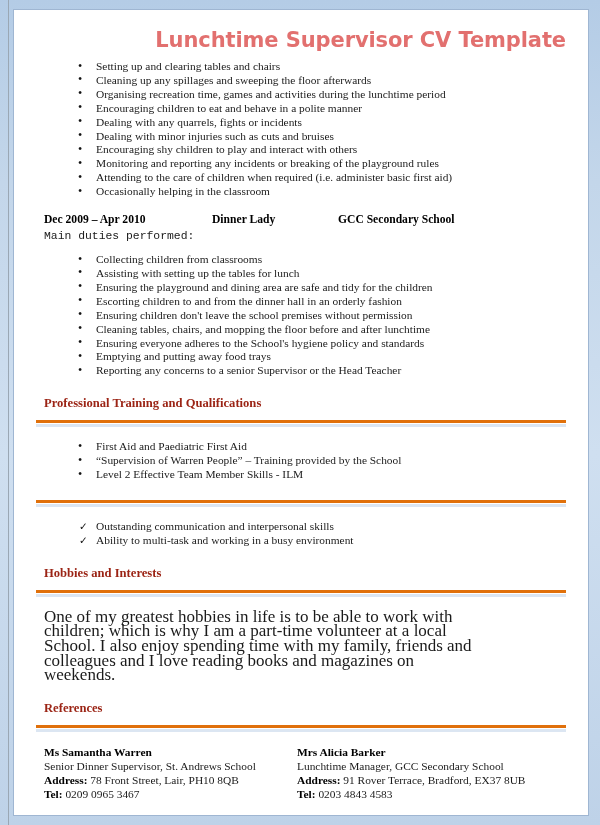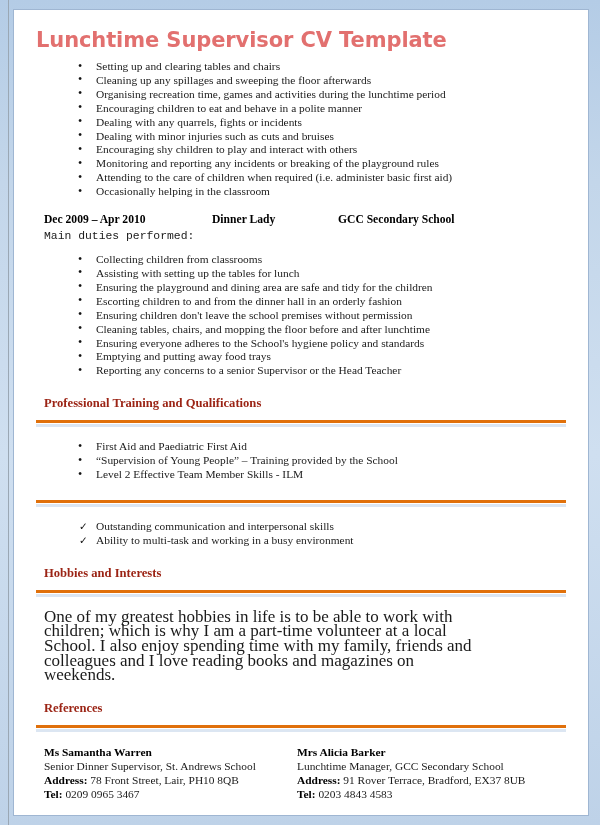--- a/index.html
+++ b/index.html
@@ -36,21 +36,21 @@
     height: 100%;
     box-sizing: border-box;
     background: #ffffff;
     border: 1px solid #9fb6d2;
     padding: 12px 22px 0 22px;
     overflow: hidden;
   }
 
   
   .doc-title {
-    text-align: left;
+    text-align: right;
     color: #e2706f;
     font-family: "DejaVu Sans", sans-serif;
     font-weight: bold;
     font-size: 21px;
     letter-spacing: -0.1px;
     margin: 6px 0 8px 0;
   }
 
   
   ul.bullets {
@@ -188,21 +188,21 @@
         <li>Reporting any concerns to a senior Supervisor or the Head Teacher</li>
       </ul>
 
     <div class="section">
       <div class="section-title">Professional Training and Qualifications</div>
       <div class="rule-orange"></div>
       <div class="rule-blue"></div>
       <div class="section-body">
         <ul class="bullets" id="training-list">
             <li>First Aid and Paediatric First Aid</li>
-            <li>“Supervision of Young People” – Training provided by the School</li>
+            <li>“Supervision of Warren People” – Training provided by the School</li>
             <li>Level 2 Effective Team Member Skills - ILM</li>
           </ul>
       </div>
     </div>
 
     <div class="section">
       <div class="rule-orange"></div>
       <div class="rule-blue"></div>
       <div class="section-body">
         <ul class="bullets checks" id="skills-list">

